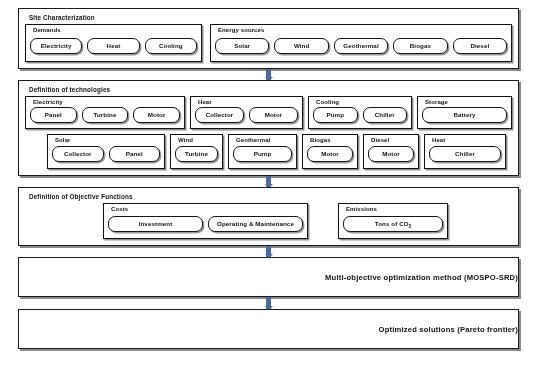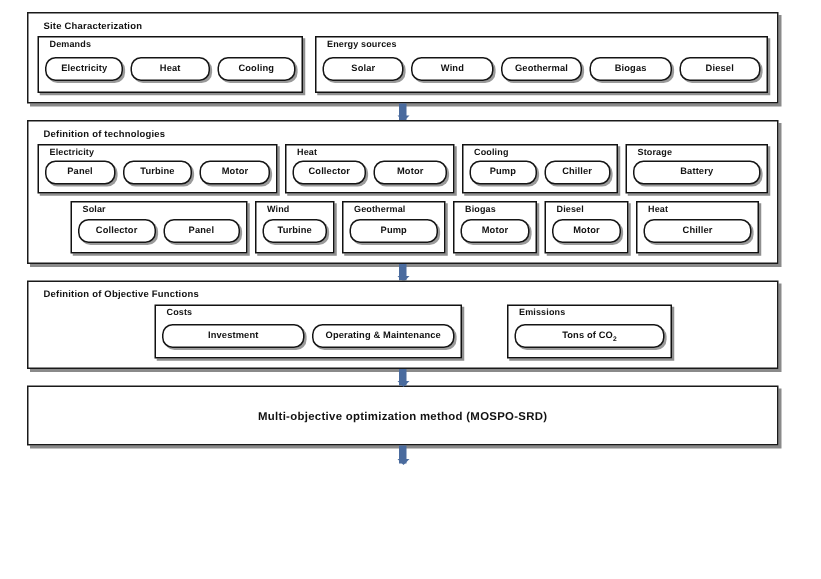--- a/index.html
+++ b/index.html
@@ -109,21 +109,21 @@
   .g-costs     { width: 205px; }
   .g-emissions { width: 110px; }
 
   
   .plainbox {
     border: 1.5px solid #1a1a1a;
     box-shadow: 2px 2px 0 0 #8a8a8a;
     background: #fff;
     display: flex;
     align-items: center;
-    justify-content: center;
+    justify-content: flex-end;
     font-size: 7.6px;
     font-weight: bold;
     color: #111;
     letter-spacing: .2px;
     white-space: nowrap;
   }
 
   
   .connector {
     width: 100%;
@@ -311,14 +311,17 @@
   </div>
 
   <div class="plainbox" style="height:40px;">
     <span>Multi-objective optimization method (MOSPO-SRD)</span>
   </div>
 
   <div class="connector c4">
     <div class="conn-bar"></div>
   </div>
 
+  <div class="plainbox" style="height:40px;">
+    <span>Optimized solutions (Pareto frontier)</span>
+  </div>
 
 </div>
 
 </body></html>

